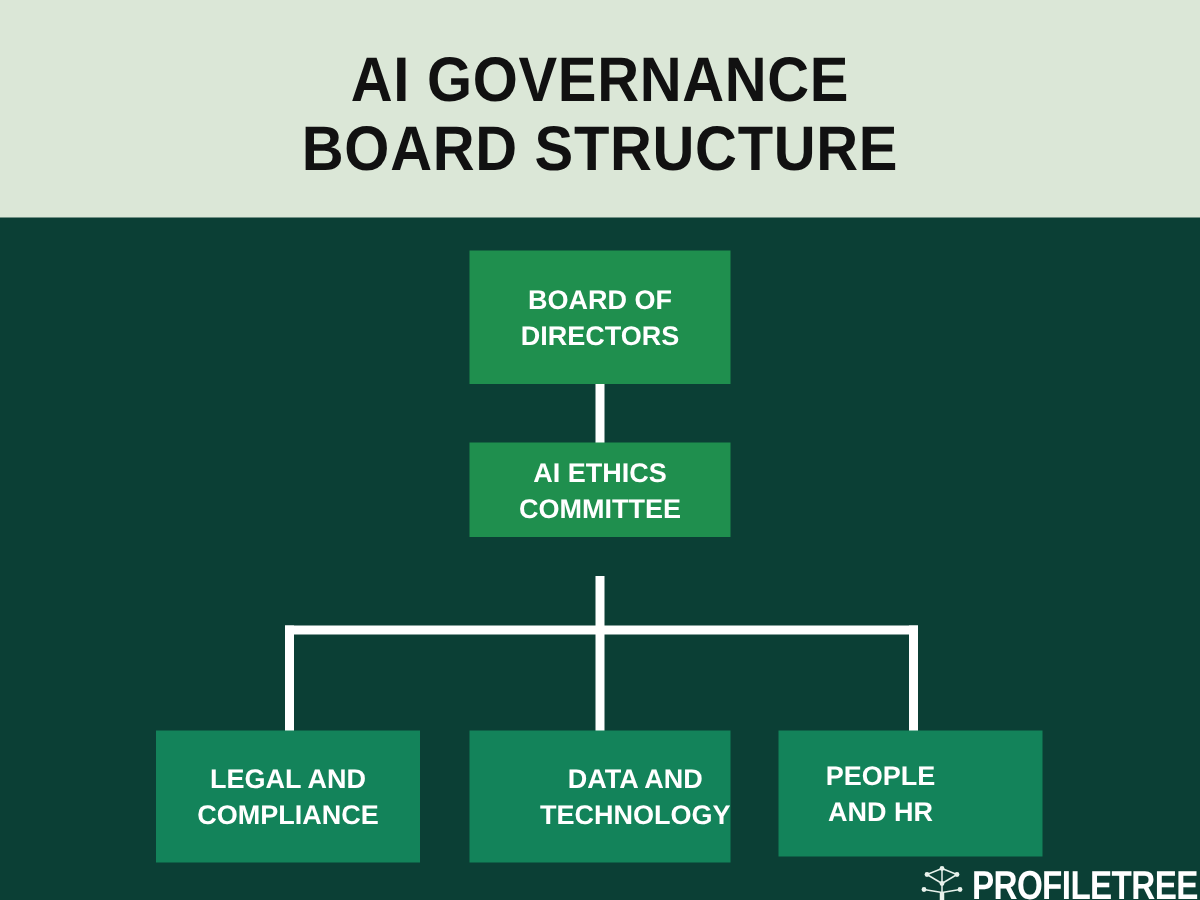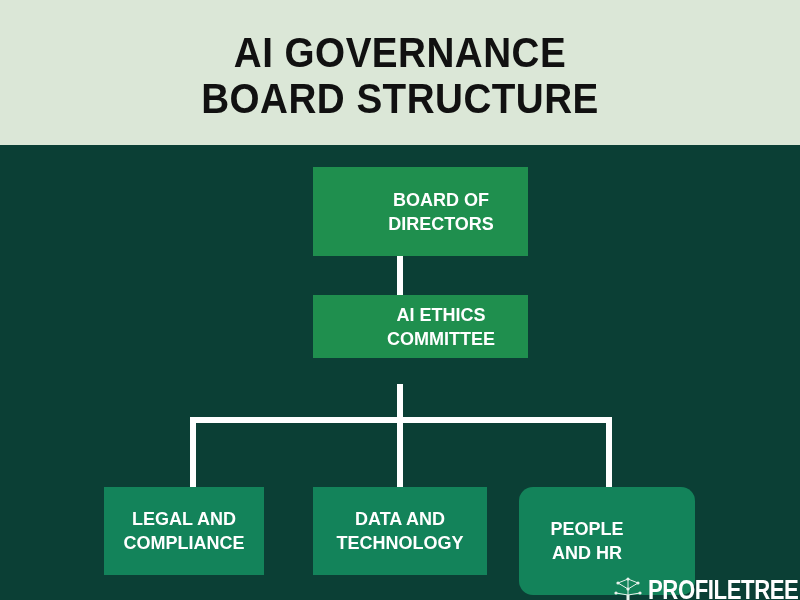--- a/index.html
+++ b/index.html
@@ -2,21 +2,21 @@
 <html><head>
 <meta charset="utf-8">
 <style>
   html,body{margin:0;padding:0;}
   body{width:800px;height:600px;position:relative;overflow:hidden;font-family:"Liberation Sans","DejaVu Sans",sans-serif;background:#0b3f35;}
   .header{position:absolute;left:0;top:0;width:800px;height:178px;background:#dbe7d7;}
   .title{position:absolute;left:0;top:30px;width:800px;text-align:center;font-weight:bold;font-size:42px;line-height:46px;color:#111;letter-spacing:0.5px;transform:scaleX(0.92);}
   .main{position:absolute;left:0;top:145px;width:800px;height:455px;background:#0b3f35;}
   .box{position:absolute;display:flex;align-items:center;justify-content:center;text-align:center;color:#fff;font-weight:bold;font-size:18px;line-height:24px;}
   .box span{white-space:pre-line;}
-  .top{background:#1f8f4e;padding-left:41px;}
+  .top{background:#1f8f4e;}
   .bot{background:#13835a;}
   .line{position:absolute;background:#fff;}
   .logo{position:absolute;left:612px;top:543px;width:180px;height:45px;margin-top:32px;}
   .logo-text{position:absolute;left:36px;top:0;font-weight:bold;font-size:27px;color:#fff;letter-spacing:-0.5px;transform:scaleX(0.82);transform-origin:left;}
   .logo-tag{position:absolute;left:36px;top:31px;font-size:6px;color:#d8e8de;letter-spacing:0.3px;white-space:nowrap;}
 </style>
 </head>
 <body>
 
 <div class="header">
@@ -35,29 +35,29 @@
 <div class="line" style="left:606px;top:417px;width:6px;height:71px;"></div>
 
 <div class="box top" style="left:313px;top:167px;width:174px;height:89px;">
   <span>BOARD OF
 DIRECTORS</span>
 </div>
 <div class="box top" style="left:313px;top:295px;width:174px;height:63px;">
   <span>AI ETHICS
 COMMITTEE</span>
 </div>
-<div class="box bot" style="left:104px;top:487px;width:160px;height:88px;">
+<div class="box bot" style="left:104px;top:487px;width:176px;height:88px;">
   <span>LEGAL AND
 COMPLIANCE</span>
 </div>
-<div class="box bot" style="left:313px;top:487px;width:174px;height:88px;">
+<div class="box bot" style="left:313px;top:487px;width:174px;height:88px;justify-content:flex-end;">
   <span>DATA AND
 TECHNOLOGY</span>
 </div>
-<div class="box bot" style="left:519px;top:487px;width:176px;height:108px;border-radius:14px;">
+<div class="box bot" style="left:519px;top:487px;width:176px;height:84px;">
   <span style="margin-right:40px;">PEOPLE
 AND HR</span>
 </div>
 
 <div class="logo">
   <svg width="32" height="42" viewBox="0 0 32 42" style="position:absolute;left:0;top:0;">
     <g stroke="#e8f2ec" stroke-width="1" fill="none">
       <line x1="16" y1="20" x2="16" y2="42" stroke-width="3"></line>
       <line x1="6" y1="8" x2="16" y2="14"></line>
         <line x1="26" y1="8" x2="16" y2="14"></line>

